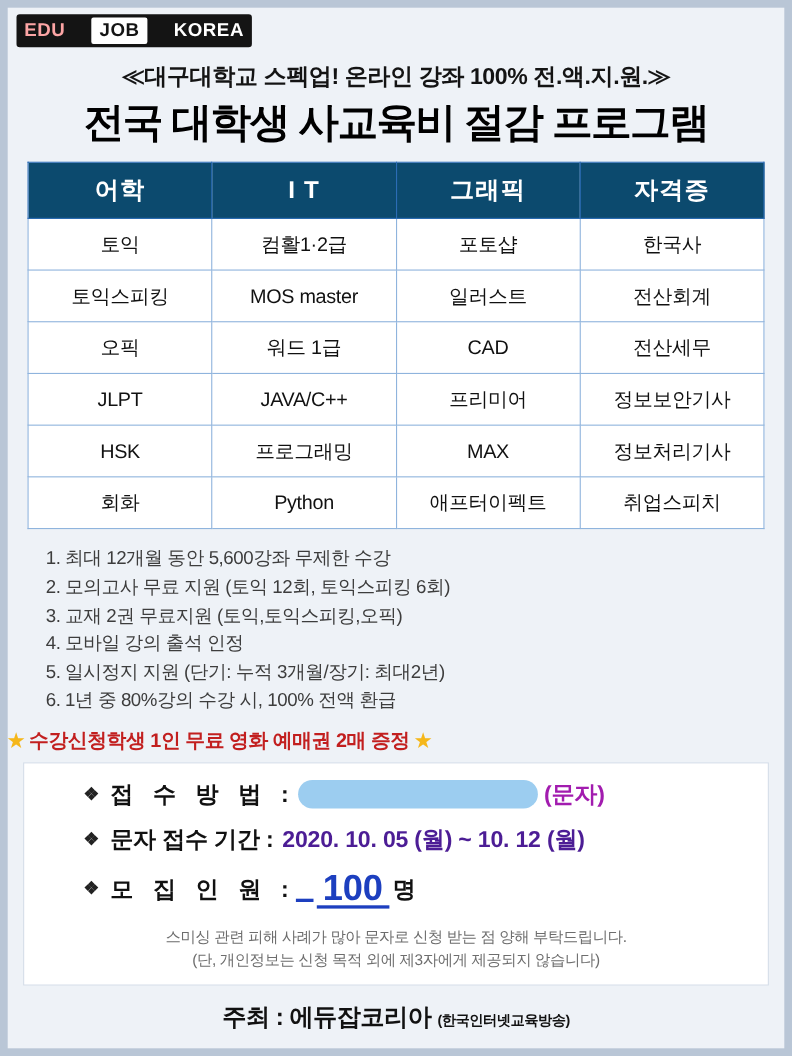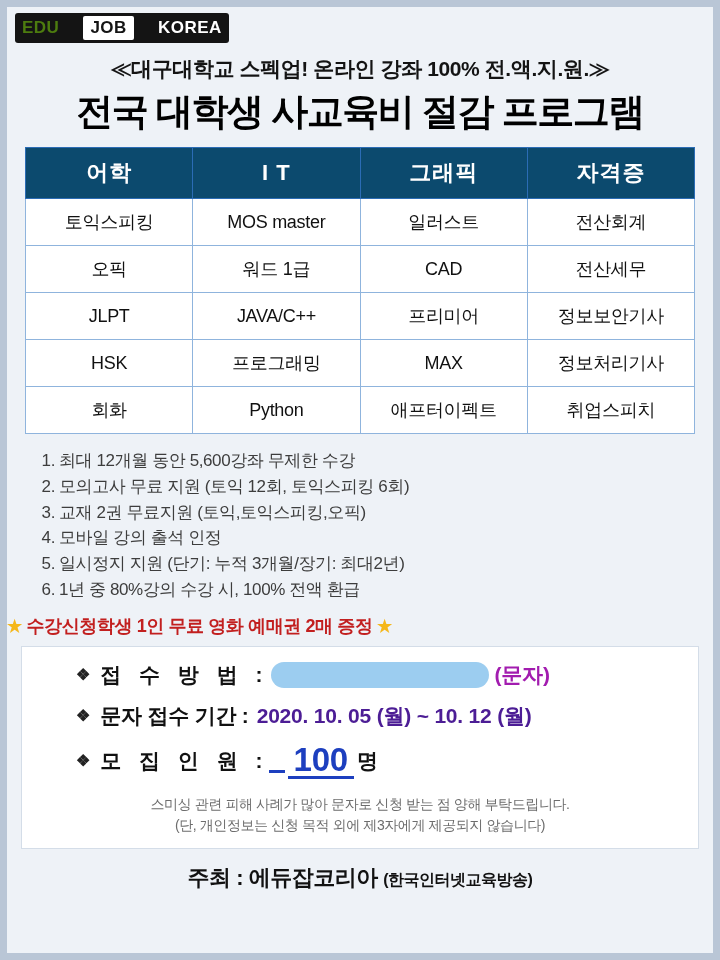--- a/index.html
+++ b/index.html
@@ -40,21 +40,21 @@
     height: 30px;
   }
   .logo-seg {
     display: flex;
     align-items: center;
     padding: 0 7px;
     font-weight: bold;
     font-size: 17px;
     letter-spacing: 0.5px;
   }
-  .logo-edu { color: #4d7c0f; }
+  .logo-edu { color: #fca5a5; }
   .logo-job {
     background: #ffffff;
     color: #141414;
     margin: 3px 17px;
     border-radius: 2px;
   }
   .logo-korea { color: #ffffff; }
 
   
   .headline-wrap {
@@ -212,21 +212,21 @@
   
   .footer {
     text-align: center;
     margin-top: 14px;
     font-size: 22px;
     font-weight: bold;
     color: #111;
     letter-spacing: -0.5px;
   }
   .footer .small {
-    font-size: 16px;
+    font-size: 13px;
     font-weight: bold;
   }
 </style>
 </head>
 <body>
 
 <div class="poster">
 
   <div class="logo-bar">
     <div class="logo">
@@ -245,20 +245,26 @@
     <table class="course-table">
       <thead>
         <tr>
           <th>어학</th>
           <th>I T</th>
           <th>그래픽</th>
           <th>자격증</th>
         </tr>
       </thead>
       <tbody>
+        <tr>
+          <td>토익</td>
+          <td>컴활1·2급</td>
+          <td>포토샵</td>
+          <td>한국사</td>
+        </tr>
         <tr>
           <td>토익스피킹</td>
           <td>MOS master</td>
           <td>일러스트</td>
           <td>전산회계</td>
         </tr>
         <tr>
           <td>오픽</td>
           <td>워드 1급</td>
           <td>CAD</td>

